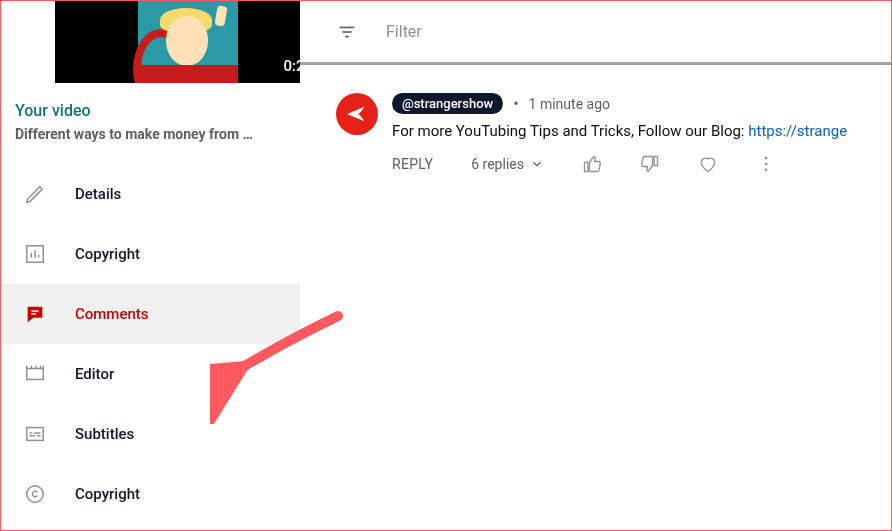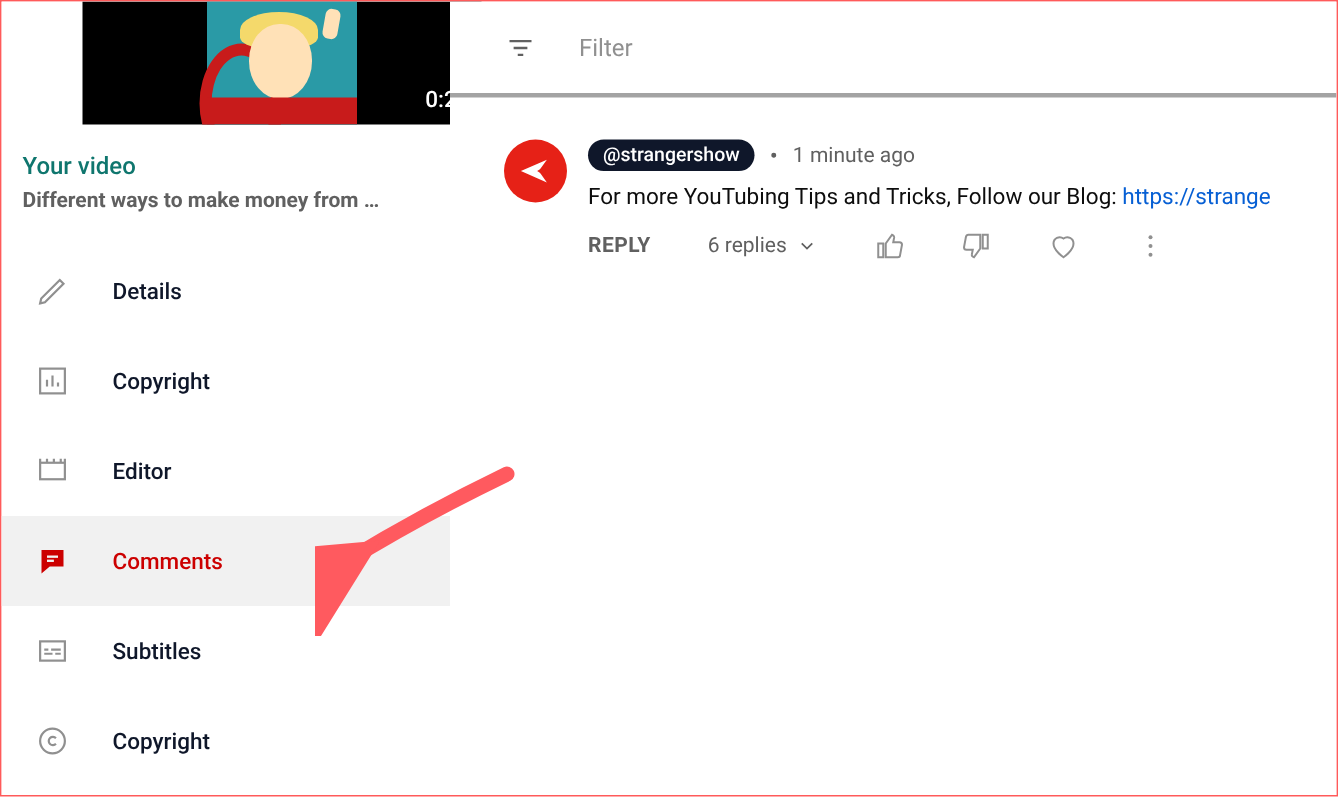--- a/index.html
+++ b/index.html
@@ -37,21 +37,21 @@
   .comment-block { padding: 28px 0 0 36px; display: flex; }
   .avatar { width: 42px; height: 42px; border-radius: 50%; background: #e62117; display: flex; align-items: center; justify-content: center; margin-right: 14px; flex-shrink: 0; }
   .comment-body { flex: 1; min-width: 0; }
   .comment-head { display: flex; align-items: center; gap: 10px; }
   .pill { background: #0f172a; color: #fff; font-size: 13px; font-weight: 500; padding: 3px 10px; border-radius: 12px; }
   .dot { color: #606060; }
   .timeago { color: #606060; font-size: 14px; }
   .comment-text { margin-top: 8px; font-size: 15px; color: #0d0d0d; white-space: nowrap; overflow: hidden; }
   .comment-text .link { color: #065fd4; }
   .comment-actions { margin-top: 14px; display: flex; align-items: center; gap: 38px; color: #606060; font-size: 14px; }
-  .reply-btn { font-weight: 700; letter-spacing: 0.3px; cursor: pointer; }
+  .reply-btn { font-weight: 400; letter-spacing: 0.3px; cursor: pointer; }
   .replies { display: flex; align-items: center; gap: 6px; cursor: pointer; }
   .action-icon { cursor: pointer; color: #909090; display: inline-flex; }
   
   .arrow-annot { position: absolute; left: 209px; top: 303px; pointer-events: none; }
   
   svg { display: block; }
 </style>
 </head>
 <body>
 
@@ -93,43 +93,43 @@
           <svg width="22" height="22" viewBox="0 0 24 24" fill="none" stroke="currentColor" stroke-width="1.6">
               <rect x="3" y="3" width="18" height="18"></rect>
               <line x1="8" y1="16" x2="8" y2="11"></line>
               <line x1="12" y1="16" x2="12" y2="8"></line>
               <line x1="16" y1="16" x2="16" y2="13"></line>
             </svg>
         </span>
         <span>Copyright</span>
       </div>
 
+      <div class="nav-item active">
+        <span class="icon">
+          <svg width="22" height="22" viewBox="0 0 24 24" fill="currentColor">
+              <path d="M4 4h16v12H10l-6 5V4z"></path>
+              <rect x="8" y="8" width="8" height="1.7" fill="#f1f1f1"></rect>
+              <rect x="8" y="11" width="5" height="1.7" fill="#f1f1f1"></rect>
+            </svg>
+        </span>
+        <span>Comments</span>
+      </div>
+
       <div class="nav-item">
         <span class="icon">
           <svg width="22" height="22" viewBox="0 0 24 24" fill="none" stroke="currentColor" stroke-width="1.6">
               <rect x="3" y="6" width="18" height="12"></rect>
               <line x1="3" y1="6" x2="3" y2="3"></line>
               <line x1="8" y1="6" x2="8" y2="3"></line>
               <line x1="13" y1="6" x2="13" y2="3"></line>
               <line x1="18" y1="6" x2="18" y2="3"></line>
               <line x1="21" y1="6" x2="21" y2="3"></line>
             </svg>
         </span>
         <span>Editor</span>
-      </div>
-
-      <div class="nav-item active">
-        <span class="icon">
-          <svg width="22" height="22" viewBox="0 0 24 24" fill="currentColor">
-              <path d="M4 4h16v12H10l-6 5V4z"></path>
-              <rect x="8" y="8" width="8" height="1.7" fill="#f1f1f1"></rect>
-              <rect x="8" y="11" width="5" height="1.7" fill="#f1f1f1"></rect>
-            </svg>
-        </span>
-        <span>Comments</span>
       </div>
 
       <div class="nav-item">
         <span class="icon">
           <svg width="22" height="22" viewBox="0 0 24 24" fill="none" stroke="currentColor" stroke-width="1.6">
               <rect x="3" y="5" width="18" height="14"></rect>
               <line x1="6" y1="14" x2="12" y2="14"></line>
               <line x1="14" y1="14" x2="18" y2="14"></line>
               <line x1="6" y1="11" x2="9" y2="11"></line>
               <line x1="11" y1="11" x2="18" y2="11"></line>

